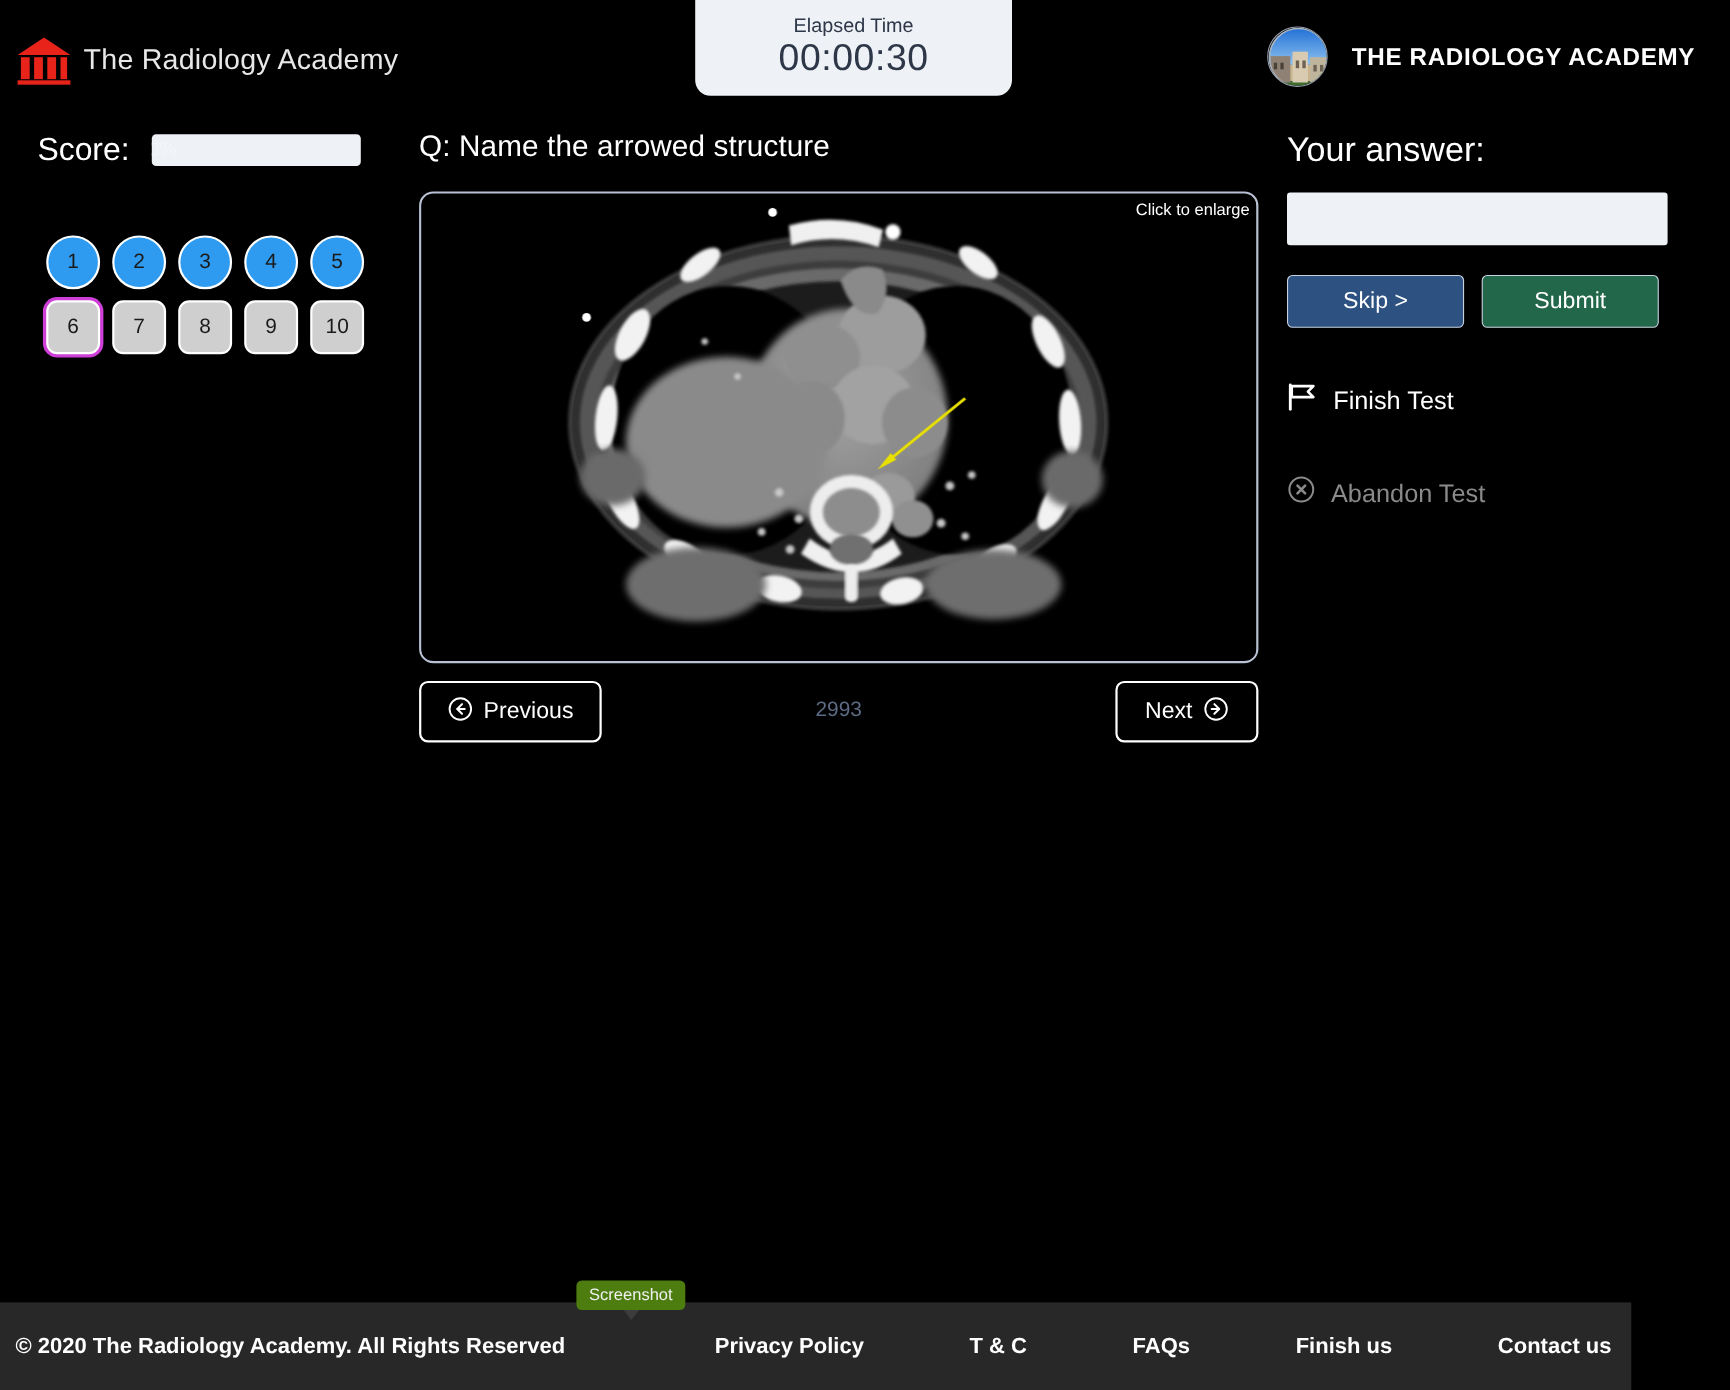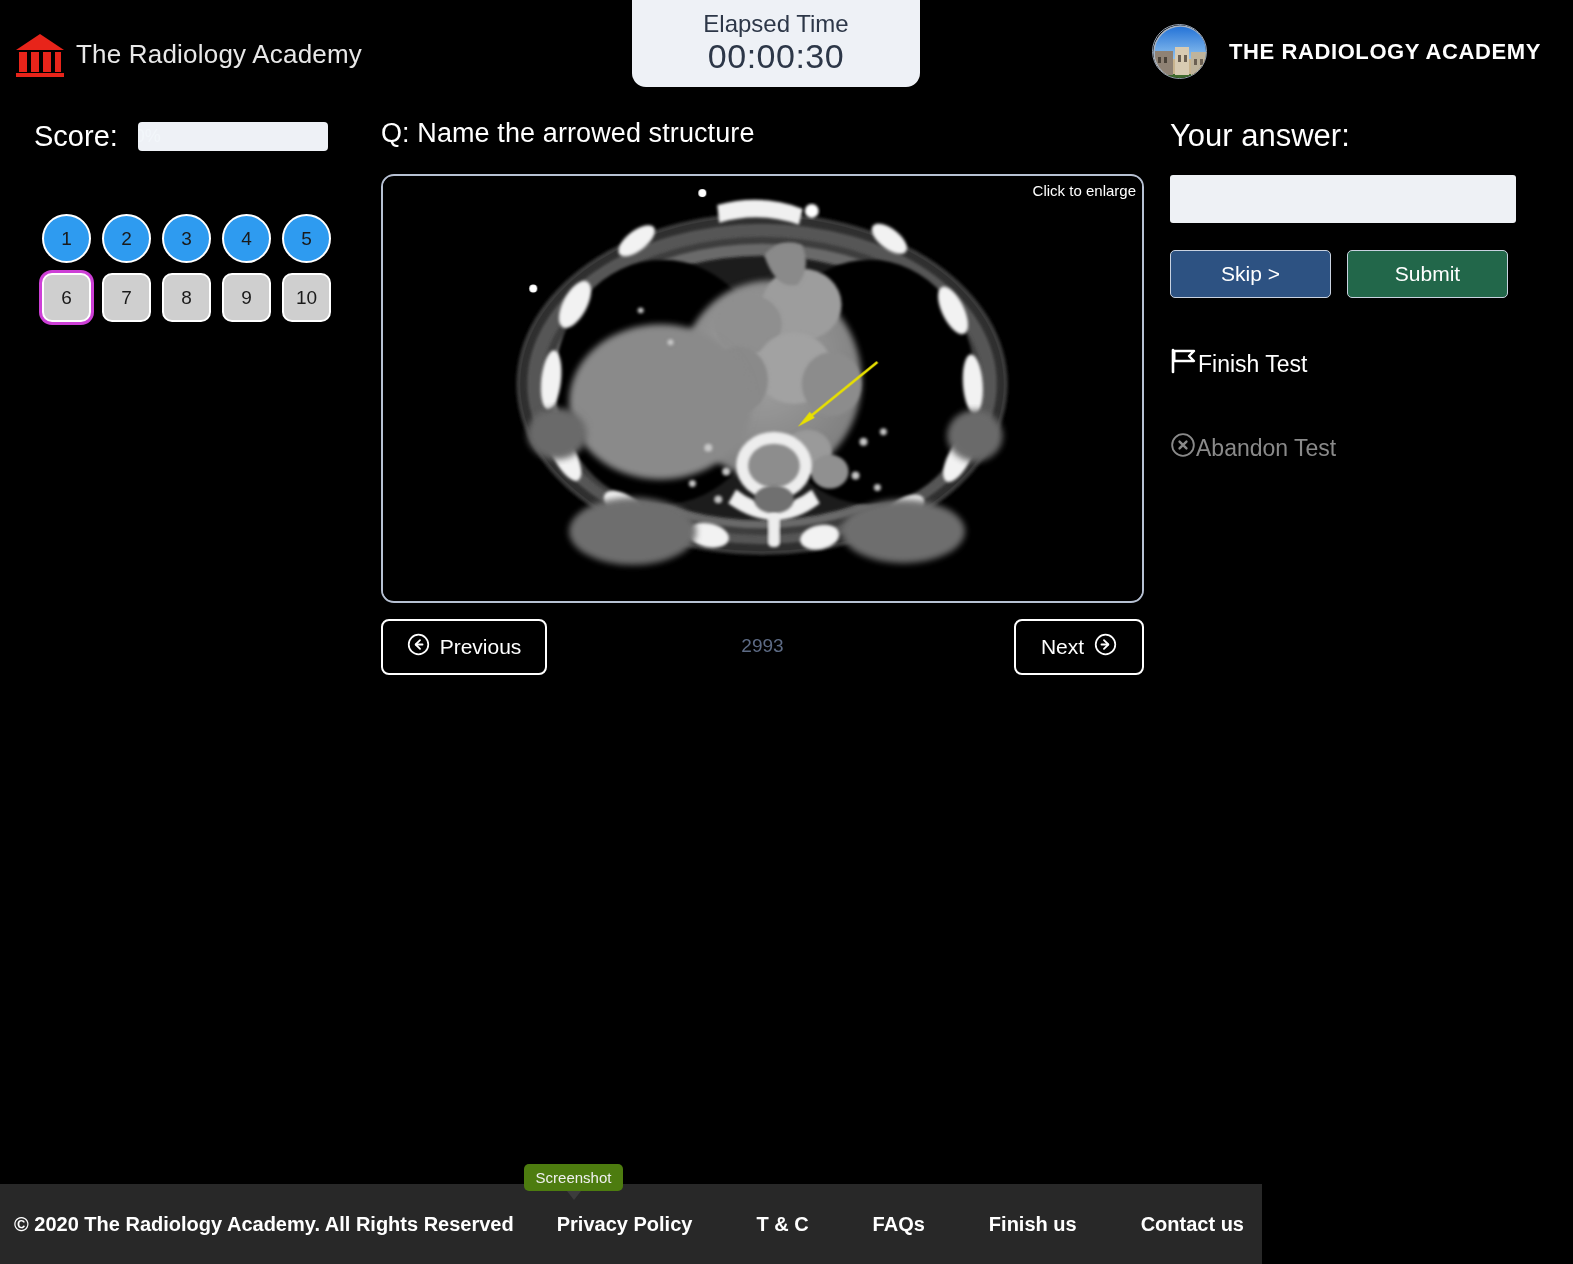--- a/index.html
+++ b/index.html
@@ -17,21 +17,21 @@
   .brand-left .brand-text {
     color:#e8e8e8; font-size:26px; letter-spacing:0.2px; white-space:nowrap;
   }
 
   .timer-card {
     position:absolute; left:632px; top:0; width:288px; height:87px;
     background:#eef1f6; border-radius:0 0 14px 14px;
     display:flex; flex-direction:column; align-items:center; justify-content:center;
     box-shadow:0 1px 3px rgba(0,0,0,0.4);
   }
-  .timer-label { font-size:24px; color:#2d3748; line-height:1.1; }
+  .timer-label { font-size:18px; color:#2d3748; line-height:1.1; }
   .timer-value { font-size:34px; color:#2d3748; line-height:1.15; letter-spacing:0.5px; }
 
   .brand-right { position:absolute; right:32px; top:24px; display:flex; align-items:center; gap:22px; }
   .avatar {
     width:55px; height:55px; border-radius:50%; overflow:hidden;
     border:1px solid #9aa4b2; flex:none;
   }
   .brand-right .brand-text2 {
     color:#fff; font-size:22px; font-weight:bold; letter-spacing:0.6px; white-space:nowrap;
   }
@@ -92,32 +92,32 @@
   .act-row { position:absolute; left:1170px; top:250px; display:flex; gap:16px; }
   .act-btn {
     height:48px; border:1px solid #c9d2e0; border-radius:5px; color:#fff;
     font-size:21px; display:flex; align-items:center; justify-content:center;
     padding:0 24px; min-width:161px;
   }
   .act-btn.skip { background:#2d5282; }
   .act-btn.submit { background:#22674a; }
 
   .link-row {
-    position:absolute; left:1170px; display:flex; align-items:center; 
+    position:absolute; left:1170px; display:flex; align-items:center; gap:14px;
   }
   .link-row.finish { top:348px; color:#fff; font-size:23px; }
   .link-row.abandon { top:432px; color:#8a8a8a; font-size:23px; }
 
   
   .footer {
-    position:absolute; left:0; bottom:0; width:1262px; height:80px;
+    position:absolute; left:0; bottom:0; width:1483px; height:80px;
     background:#282828; display:flex; align-items:center;
   }
   .copyright { position:absolute; left:14px; color:#fff; font-size:20px; font-weight:bold; }
-  .footer-links { position:absolute; right:18px; display:flex; gap:64px; }
+  .footer-links { position:absolute; right:18px; display:flex; gap:96px; }
   .footer-links a { color:#fff; font-size:20px; font-weight:bold; text-decoration:none; white-space:nowrap; }
 
   .tooltip {
     position:absolute; left:524px; top:1164px; width:99px; height:27px;
     background:#4d7c0f; border-radius:5px; color:#f0f0f0; font-size:15px;
     display:flex; align-items:center; justify-content:center;
   }
   .tooltip:after {
     content:""; position:absolute; left:50%; margin-left:-7px; top:27px;
     border-left:7px solid transparent; border-right:7px solid transparent;

